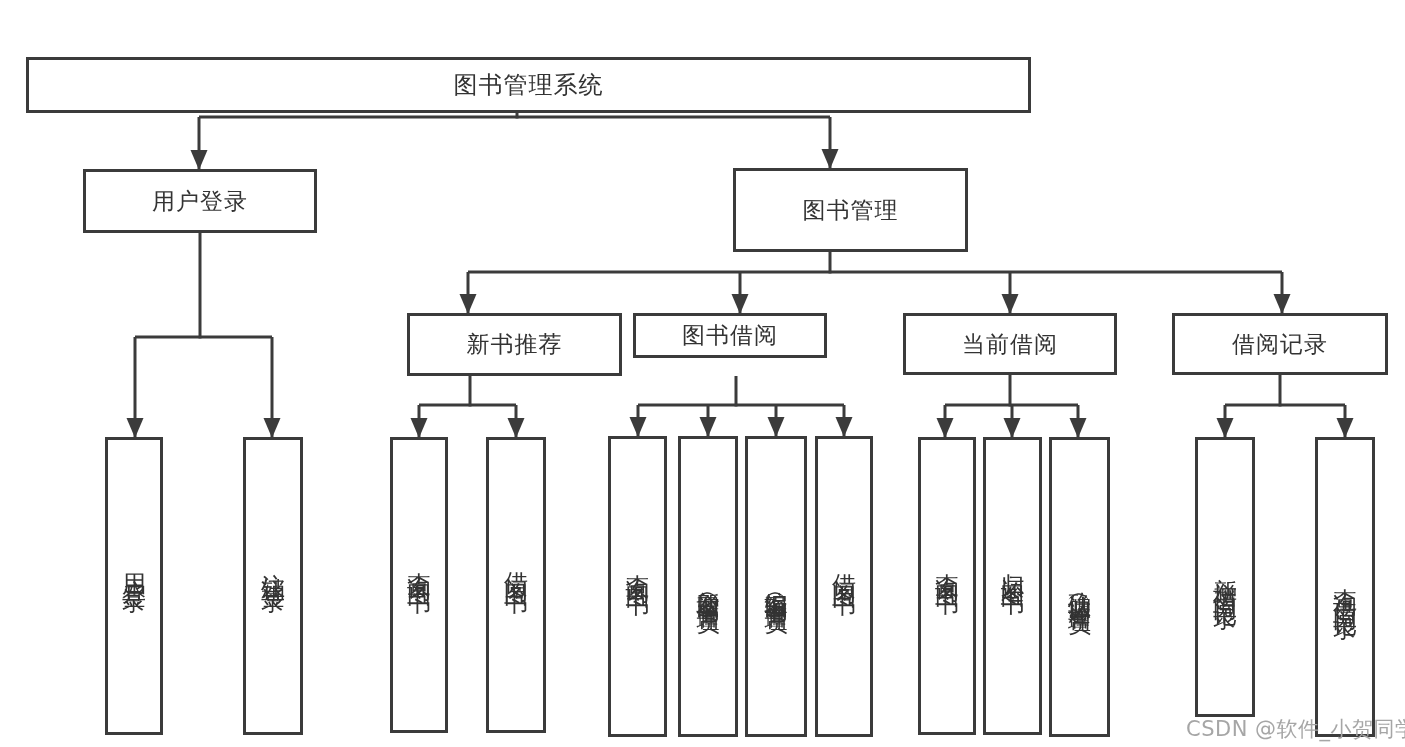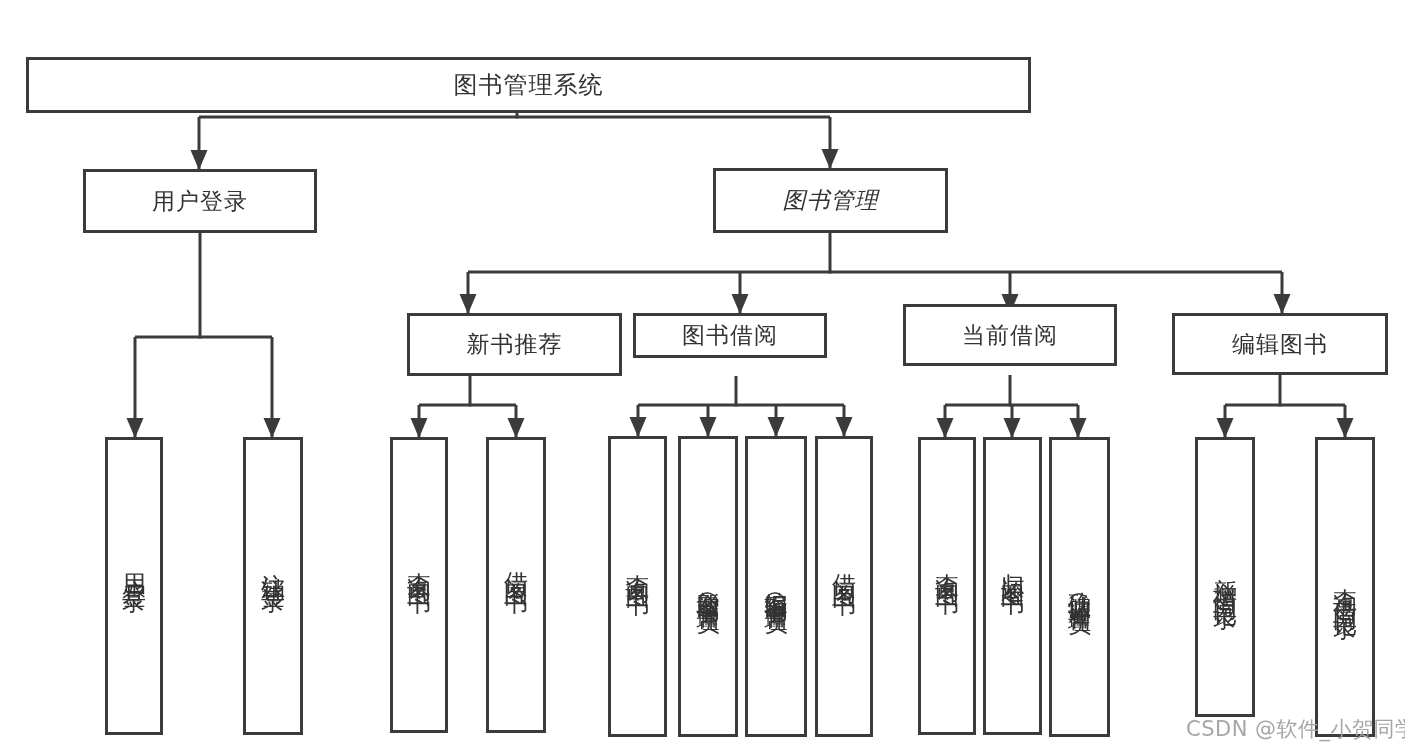--- a/index.html
+++ b/index.html
@@ -76,26 +76,26 @@
       <path d="M1280,375 V406.5"></path>
       <path d="M1225,405 H1345"></path>
       <path d="M1225,405 V438" marker-end="url(#arr)"></path>
       <path d="M1345,405 V438" marker-end="url(#arr)"></path>
     </g>
   </svg>
 
   <div class="box h-box root-box" style="left:26px;top:13px;width:1005px;height:56px;margin-top:44px;">图书管理系统</div>
 
   <div class="box h-box" style="left:83px;top:169px;width:234px;height:64px;">用户登录</div>
-  <div class="box h-box" style="left:713px;top:168px;width:235px;height:65px;font-style:italic;">图书管理</div>
+  <div class="box h-box" style="left:733px;top:168px;width:235px;height:84px;">图书管理</div>
 
   <div class="box h-box" style="left:363px;top:313px;width:215px;height:63px;margin-left:44px;">新书推荐</div>
   <div class="box h-box" style="left:633px;top:313px;width:194px;height:45px;">图书借阅</div>
-  <div class="box h-box" style="left:903px;top:304px;width:214px;height:62px;">当前借阅</div>
-  <div class="box h-box" style="left:1172px;top:313px;width:216px;height:62px;">编辑图书</div>
+  <div class="box h-box" style="left:903px;top:313px;width:214px;height:62px;">当前借阅</div>
+  <div class="box h-box" style="left:1172px;top:313px;width:216px;height:62px;">借阅记录</div>
 
   <div class="box v-box v-short" style="left:105px;top:437px;width:58px;height:298px;">用户登录</div>
   <div class="box v-box v-short" style="left:243px;top:437px;width:60px;height:298px;">注销登录</div>
 
   <div class="box v-box v-short" style="left:390px;top:437px;width:58px;height:296px;">查询图书</div>
   <div class="box v-box v-short" style="left:486px;top:437px;width:60px;height:296px;">借阅图书</div>
 
   <div class="box v-box v-short" style="left:608px;top:436px;width:59px;height:301px;">查询图书</div>
   <div class="box v-box v-long" style="left:678px;top:436px;width:60px;height:301px;">新增图书（管理员）</div>
   <div class="box v-box v-long" style="left:745px;top:436px;width:62px;height:301px;">编辑图书（管理员）</div>

